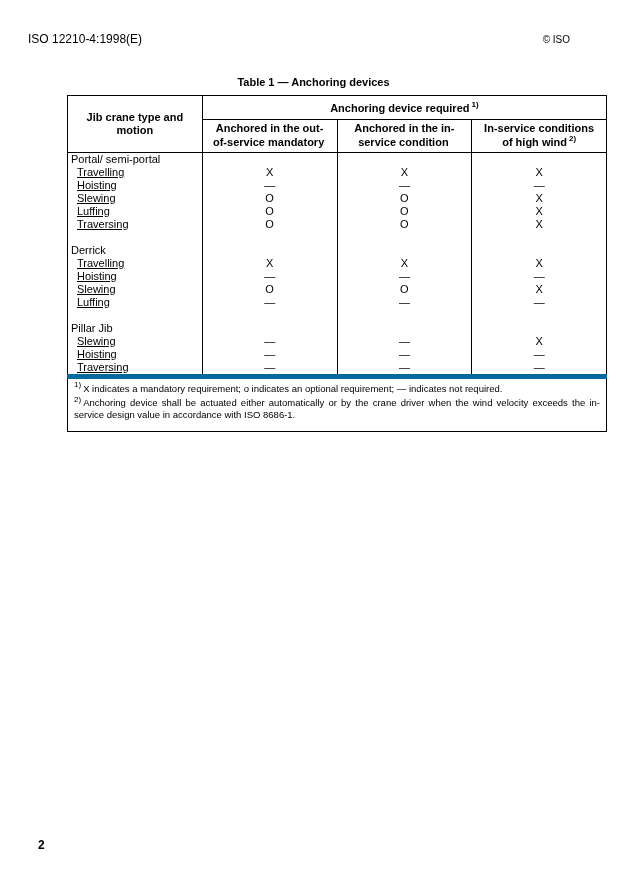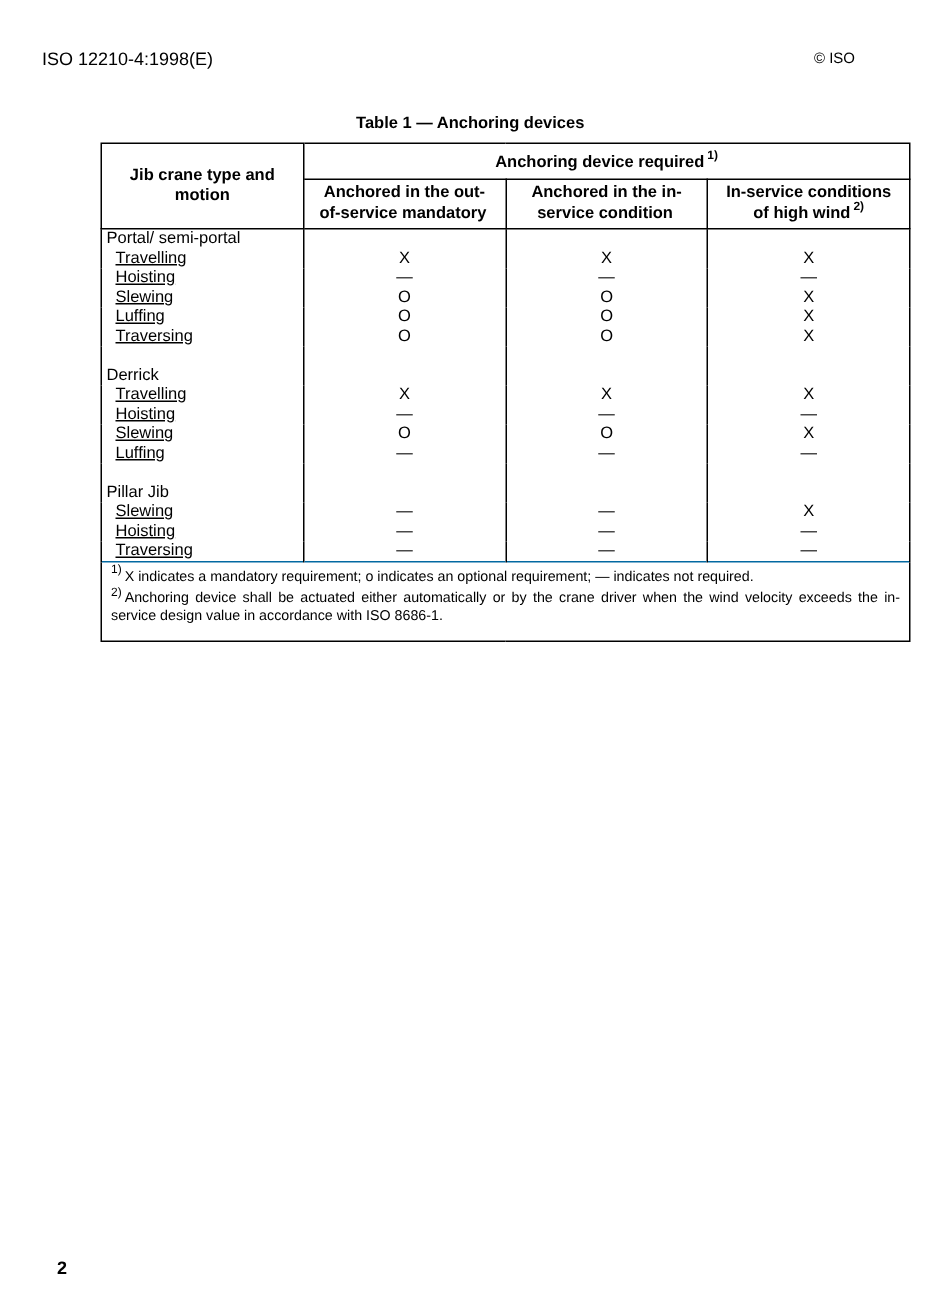--- a/index.html
+++ b/index.html
@@ -49,21 +49,21 @@
   }
   sup { font-size: 8px; vertical-align: super; line-height: 0; }
   th sup { margin-left: 2px; }
   tbody td {
     height: 13px; line-height: 13px; vertical-align: middle;
   }
   tbody td.label { text-align: left; padding-left: 3px; white-space: nowrap; }
   tbody td.label.indent { padding-left: 9px; text-decoration: underline; }
   tbody td.value { text-align: center; }
   td.footnotes {
-    border-top: 1px solid #0369a1;
+    border-top: 5px solid #0369a1;
     padding: 4px 6px 7px 6px;
     font-size: 9.5px; line-height: 1.3;
     vertical-align: top;
   }
   .footnote { margin: 0 0 2px 0; text-align: justify; }
   .footnote sup { margin-right: 2px; }
   .page-number {
     position: absolute; left: 38px; top: 838px;
     font-size: 12px; font-weight: bold;
   }

